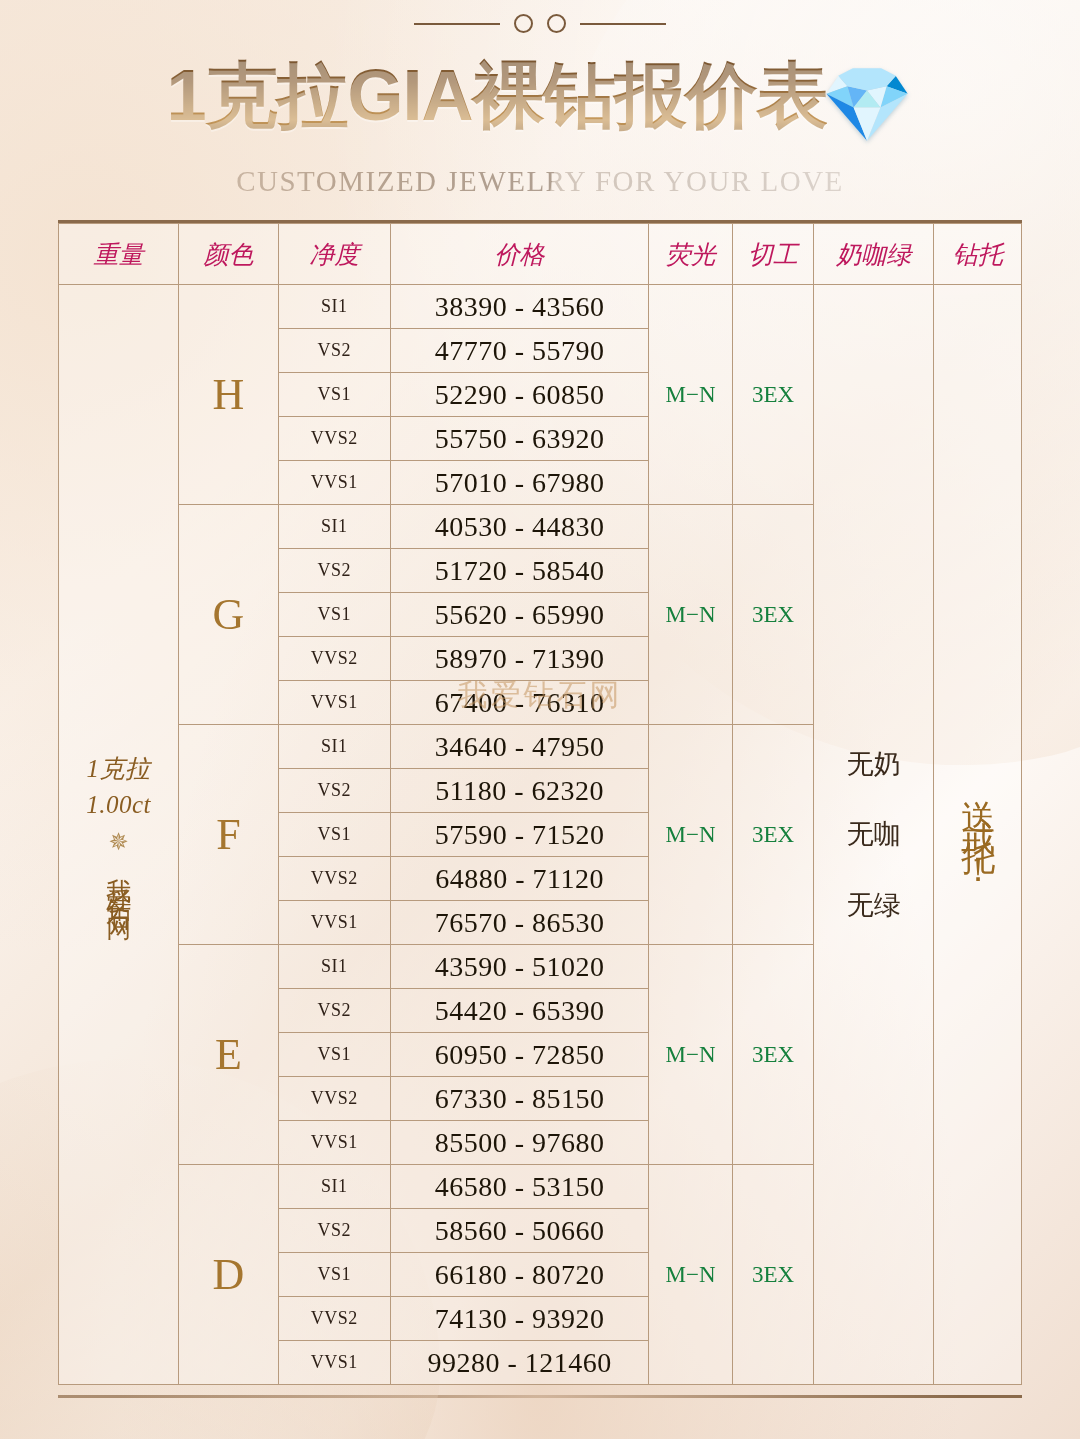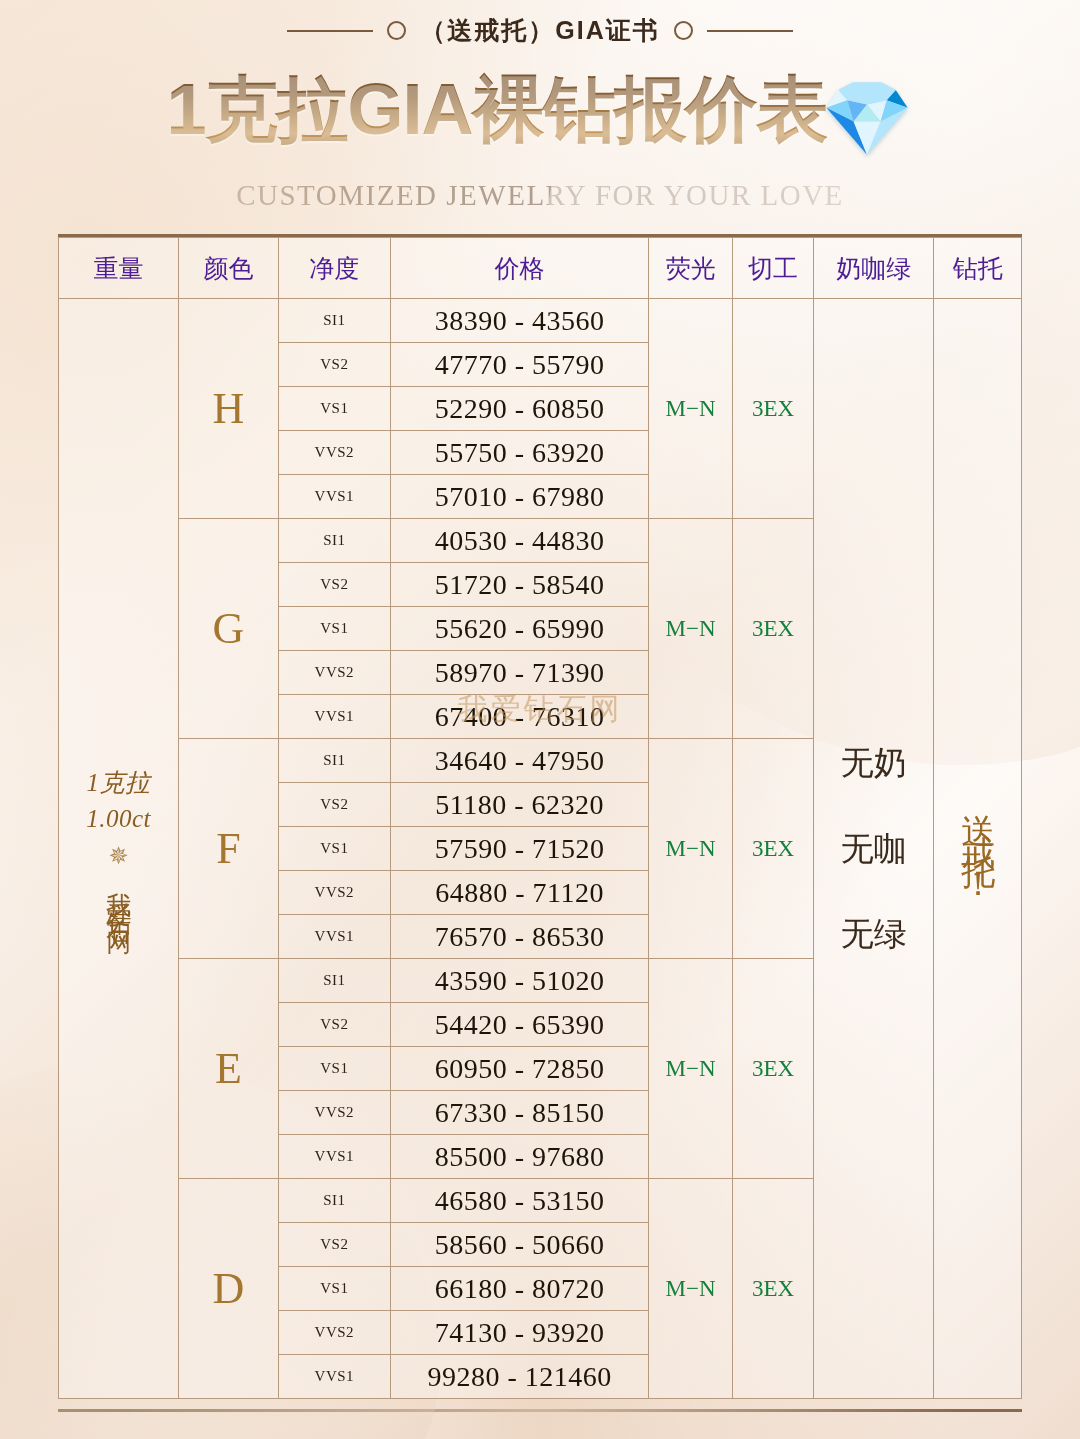--- a/index.html
+++ b/index.html
@@ -130,35 +130,36 @@
   table.price td, table.price th {
     border: 1px solid #b49madd;
     border: 1px solid #b79a7d;
     text-align: center;
     vertical-align: middle;
     font-weight: normal;
   }
   .hdr td {
     height: 58px;
     font-size: 25px;
-    color: #4c1d95;
-    font-family: "Liberation Serif", serif;
+    color: #be185d;
+    font-family: "Liberation Serif", serif;
+    font-style: italic;
   }
   .col-weight { width: 118px; }
   .col-color  { width: 98px; }
   .col-clar   { width: 110px; }
   .col-price  { width: 254px; }
   .col-fluor  { width: 82px; }
   .col-cut    { width: 80px; }
   .col-milk   { width: 118px; }
   .col-mount  { width: 86px; }
 
   td.clarity {
     height: 41px;
-    font-size: 15px;
+    font-size: 18px;
     color: #2f2118;
     font-family: "Liberation Serif", serif;
     letter-spacing: 0.5px;
   }
   td.price {
     font-size: 28px;
     color: #1d1508;
     font-family: "Liberation Serif", serif;
     letter-spacing: 0.5px;
   }
@@ -188,24 +189,24 @@
   }
   .weight-vert {
     writing-mode: vertical-rl;
     text-orientation: upright;
     display: inline-block;
     letter-spacing: 10px;
     font-size: 25px;
     color: #8a5d22;
   }
   td.milk {
-    font-size: 33px;
+    font-size: 27px;
     color: #3a2a1c;
     line-height: 2.6;
-    font-family: Liberation Sans, sans-serif;
+    font-family: Liberation Serif, serif;
   }
   td.mount {
     font-size: 34px;
     color: #9a6a22;
     font-weight: bold;
     font-family: "Liberation Serif", serif;
   }
   .mount-vert {
     writing-mode: vertical-rl;
     text-orientation: upright;
@@ -233,21 +234,20 @@
 </head>
 <body>
 
 <div class="bg-wash"></div>
 <div class="bg-swoosh"></div>
 <div class="bg-swoosh2"></div>
 
 <div class="topline">
   <div class="rule"></div>
   <div class="circ"></div>
-  <div class="tl-text">（送戒托）GIA证书</div>
   <div class="circ"></div>
   <div class="rule"></div>
 </div>
 
 <div class="maintitle-wrap">
   <span class="maintitle">1克拉GIA裸钻报价表</span><span class="diamond-icon">💎</span>
 </div>
 
 <div class="subtitle">CUSTOMIZED JEWELRY FOR YOUR LOVE</div>
 

